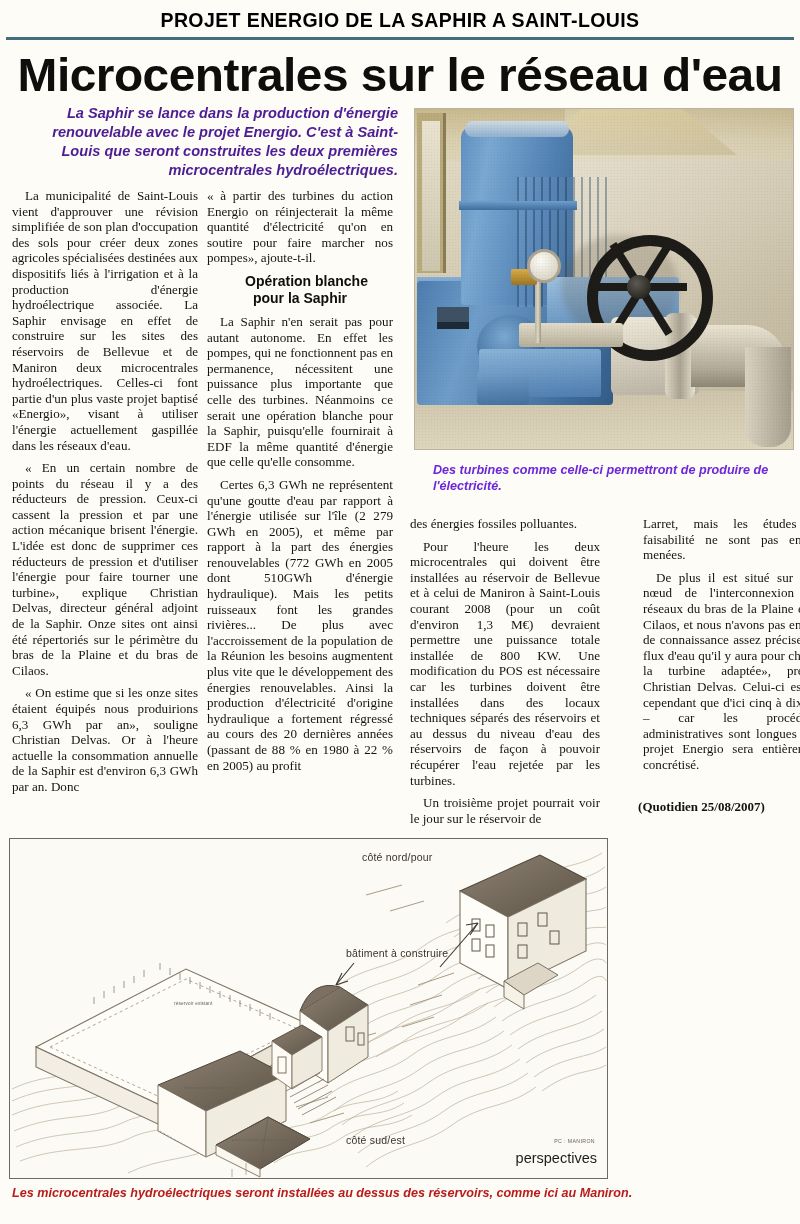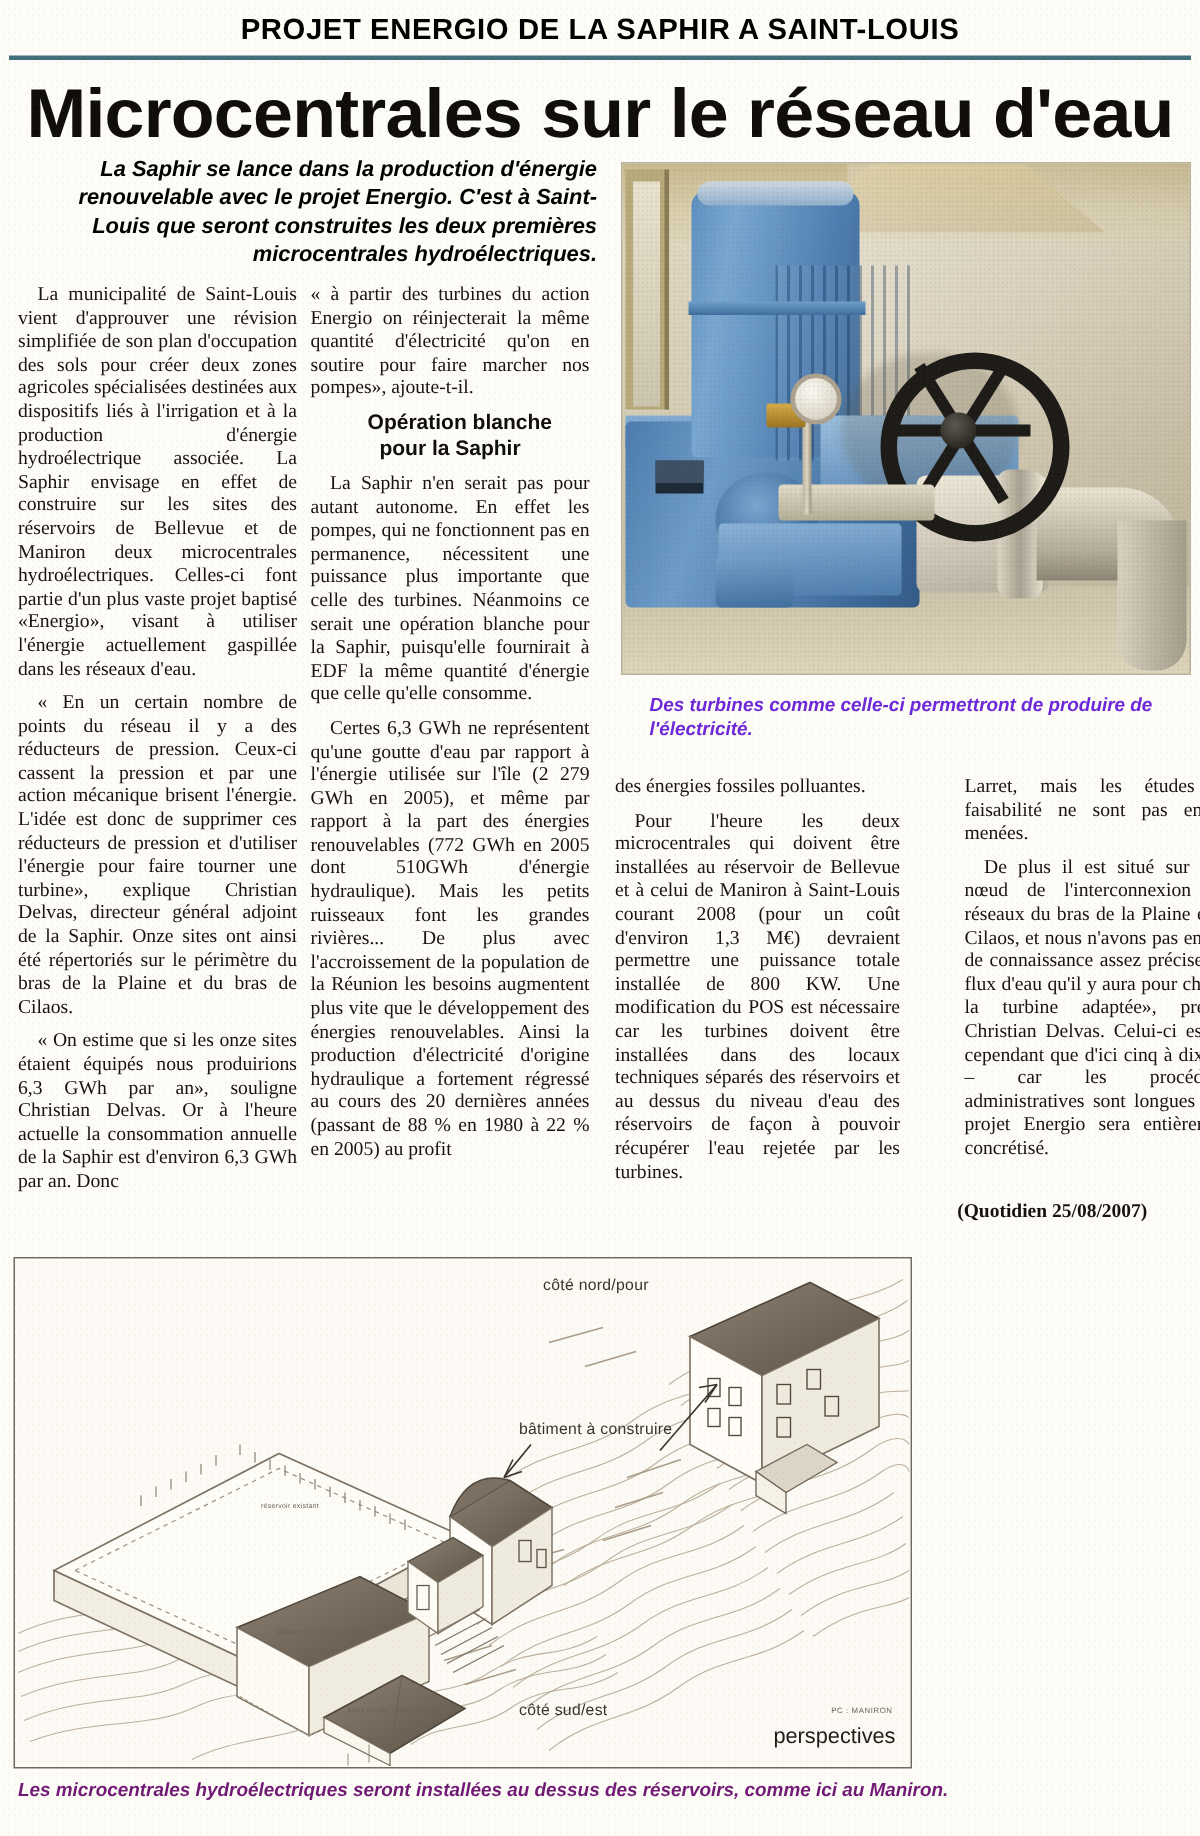--- a/index.html
+++ b/index.html
@@ -46,21 +46,21 @@
   }
 
   
   .lead{
     position:absolute;
     left:28px;top:104px;width:370px;
     font-family:"Liberation Sans",sans-serif;
     font-style:italic;font-weight:bold;
     font-size:14.6px;line-height:19px;
     text-align:right;
-    color:#000000;
+    color:#4c1d95;
   }
 
   
   .photo{
     position:absolute;left:414px;top:108px;
     width:378px;height:340px;
     border:1px solid #b9b2a0;
     overflow:hidden;
     background:#cfc6b0;
   }
@@ -207,21 +207,21 @@
     font-family:"Liberation Sans",sans-serif;font-size:5.2px;color:#6a6054;letter-spacing:.4px;}
   .il-persp{position:absolute;right:10px;bottom:12px;
     font-family:"Liberation Sans",sans-serif;font-size:14.5px;color:#201d18;}
 
   
   .bottom-caption{
     position:absolute;left:12px;top:1185px;width:770px;
     font-family:"Liberation Sans",sans-serif;
     font-weight:bold;font-style:italic;
     font-size:12.6px;line-height:16px;
-    color:#701a75;
+    color:#b91c1c;
   }
 
   .paper-grain{
     position:absolute;inset:0;pointer-events:none;opacity:.05;
     background-image:radial-gradient(rgba(120,100,60,.8) .5px,transparent .6px);
     background-size:4px 4px;
   }
 </style>
 </head>
 <body>
@@ -285,20 +285,21 @@
       <span>Opération blanche</span><br>
       <span>pour la Saphir</span>
     </p>
     <p>La Saphir n'en serait pas pour autant autonome. En effet les pompes, qui ne fonctionnent pas en permanence, nécessitent une puissance plus importante que celle des turbines. Néanmoins ce serait une opération blanche pour la Saphir, puisqu'elle fournirait à EDF la même quantité d'énergie que celle qu'elle consomme.</p>
     <p>Certes 6,3 GWh ne représentent qu'une goutte d'eau par rapport à l'énergie utilisée sur l'île (2 279 GWh en 2005), et même par rapport à la part des énergies renouvelables (772 GWh en 2005 dont 510GWh d'énergie hydraulique). Mais les petits ruisseaux font les grandes rivières... De plus avec l'accroissement de la population de la Réunion les besoins augmentent plus vite que le développement des énergies renouvelables. Ainsi la production d'électricité d'origine hydraulique a fortement régressé au cours des 20 dernières années (passant de 88 % en 1980 à 22 % en 2005) au profit</p>
   </div>
 
   <div class="col col3">
     <p class="noindent">des énergies fossiles polluantes.</p>
     <p>Pour l'heure les deux microcentrales qui doivent être installées au réservoir de Bellevue et à celui de Maniron à Saint-Louis courant 2008 (pour un coût d'environ 1,3 M€) devraient permettre une puissance totale installée de 800 KW. Une modification du POS est nécessaire car les turbines doivent être installées dans des locaux techniques séparés des réservoirs et au dessus du niveau d'eau des réservoirs de façon à pouvoir récupérer l'eau rejetée par les turbines.</p>
+    <p>Un troisième projet pourrait voir le jour sur le réservoir de</p>
   </div>
 
   <div class="col col4">
     <p class="noindent">Larret, mais les études de faisabilité ne sont pas encore menées.</p>
     <p>De plus il est situé sur « le nœud de l'interconnexion des réseaux du bras de la Plaine et de Cilaos, et nous n'avons pas encore de connaissance assez précise des flux d'eau qu'il y aura pour choisir la turbine adaptée», précise Christian Delvas. Celui-ci espère cependant que d'ici cinq à dix ans – car les procédures administratives sont longues – le projet Energio sera entièrement concrétisé.</p>
     <p class="byline">P.E.</p>
   </div>
 
   <div class="source">(Quotidien 25/08/2007)</div>
 

